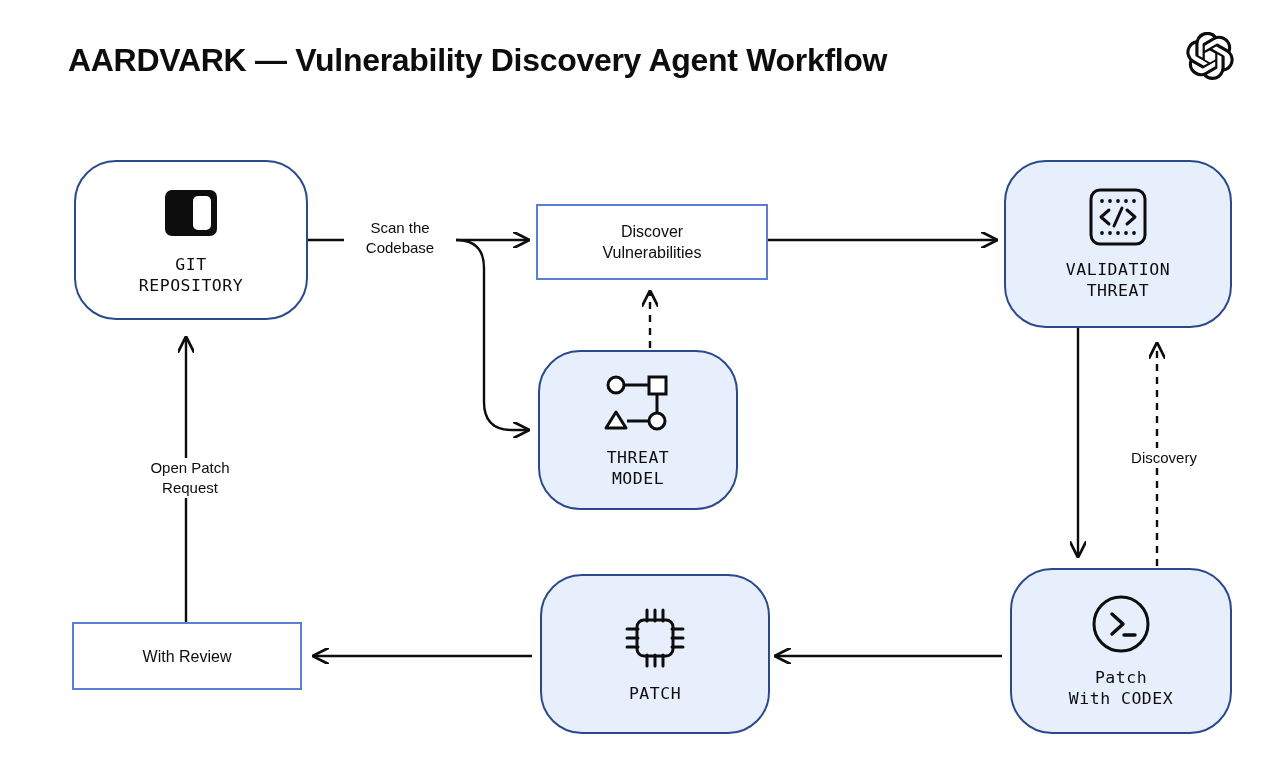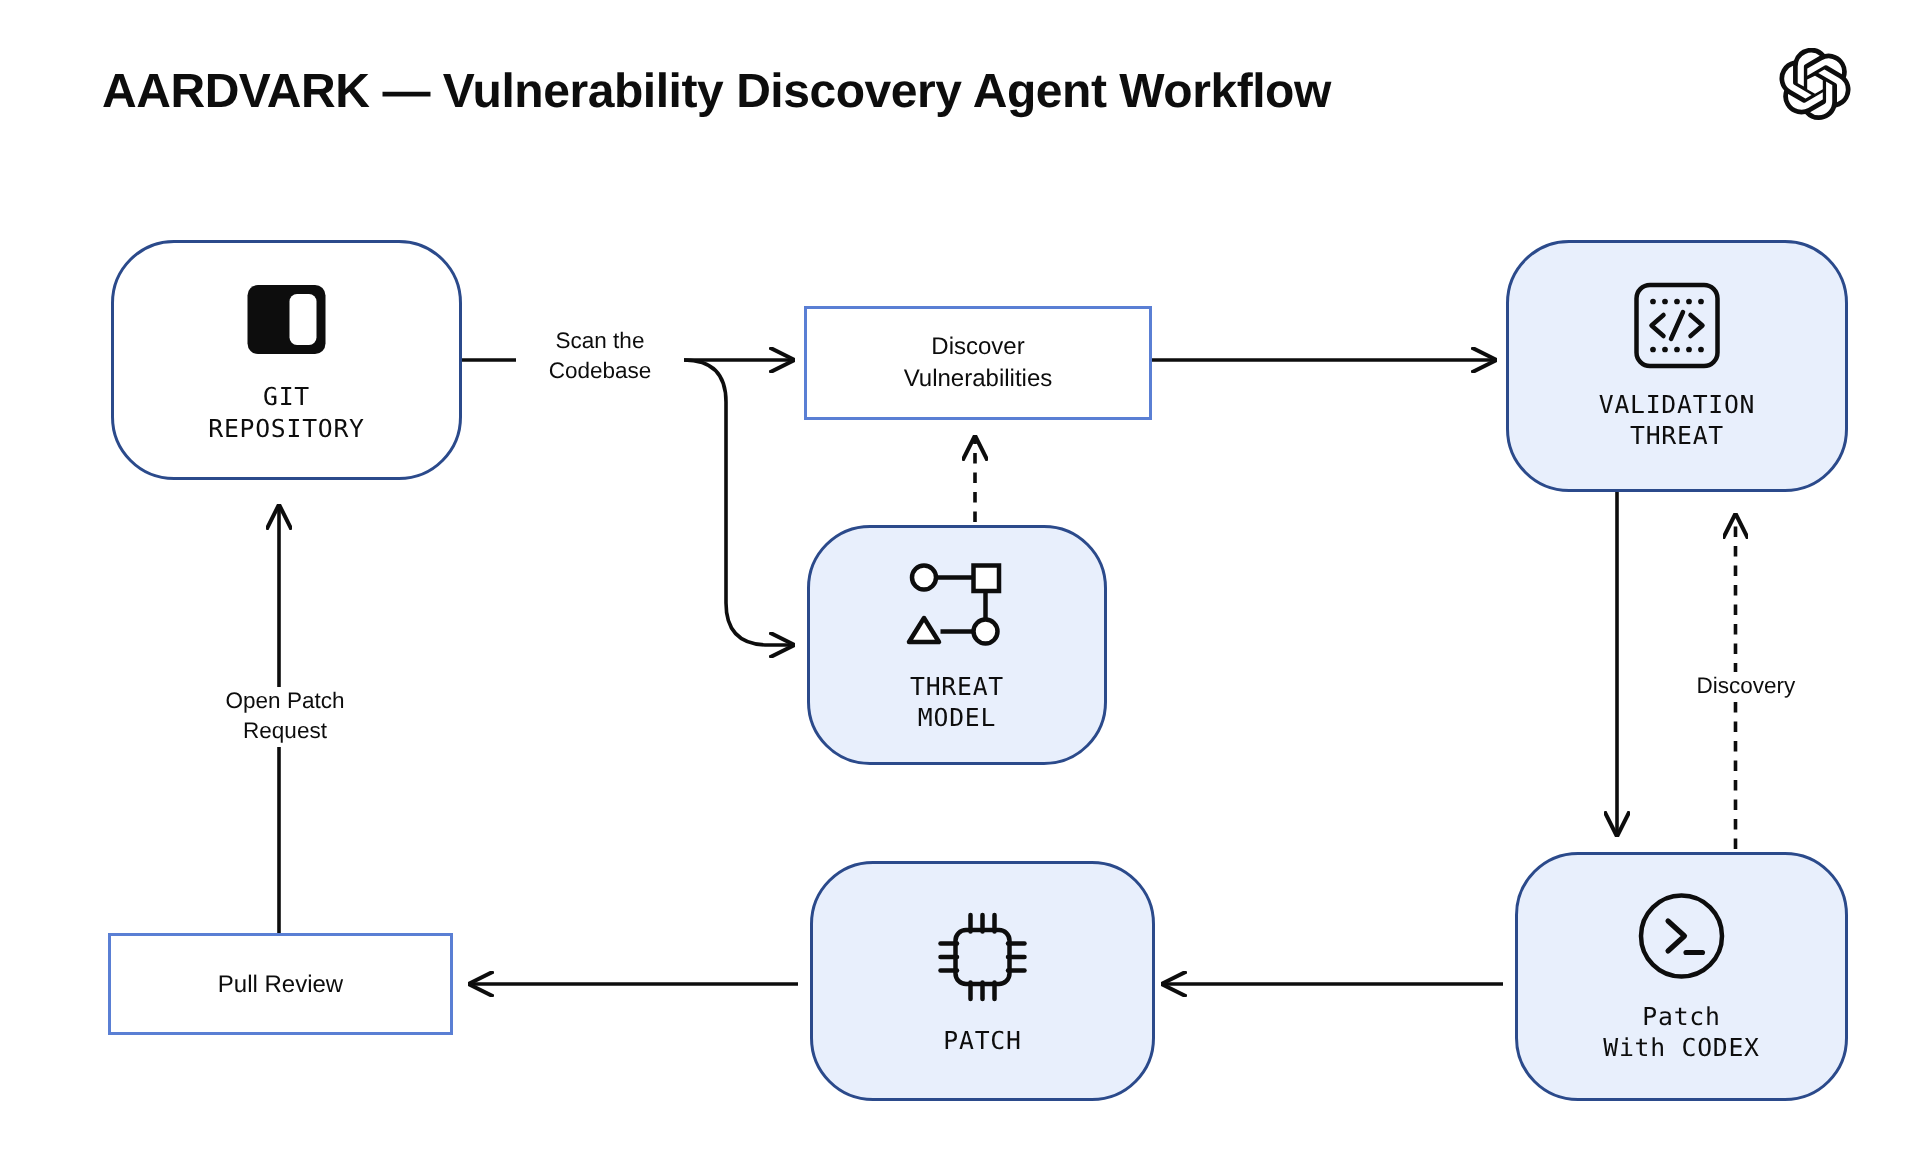--- a/index.html
+++ b/index.html
@@ -234,14 +234,14 @@
         <line x1="52" y1="24" x2="63" y2="24"></line>
         <line x1="52" y1="33" x2="63" y2="33"></line>
         <line x1="52" y1="42" x2="63" y2="42"></line>
       </g>
     </svg>
   </span>
   <span class="node-label-mono">PATCH</span>
 </div>
 
 <div class="node node-rect" style="left:72px; top:622px; width:230px; height:68px;">
-  <span class="node-label-sans">Pull Review</span>
+  <span class="node-label-sans">With Review</span>
 </div>
 
 </body></html>

